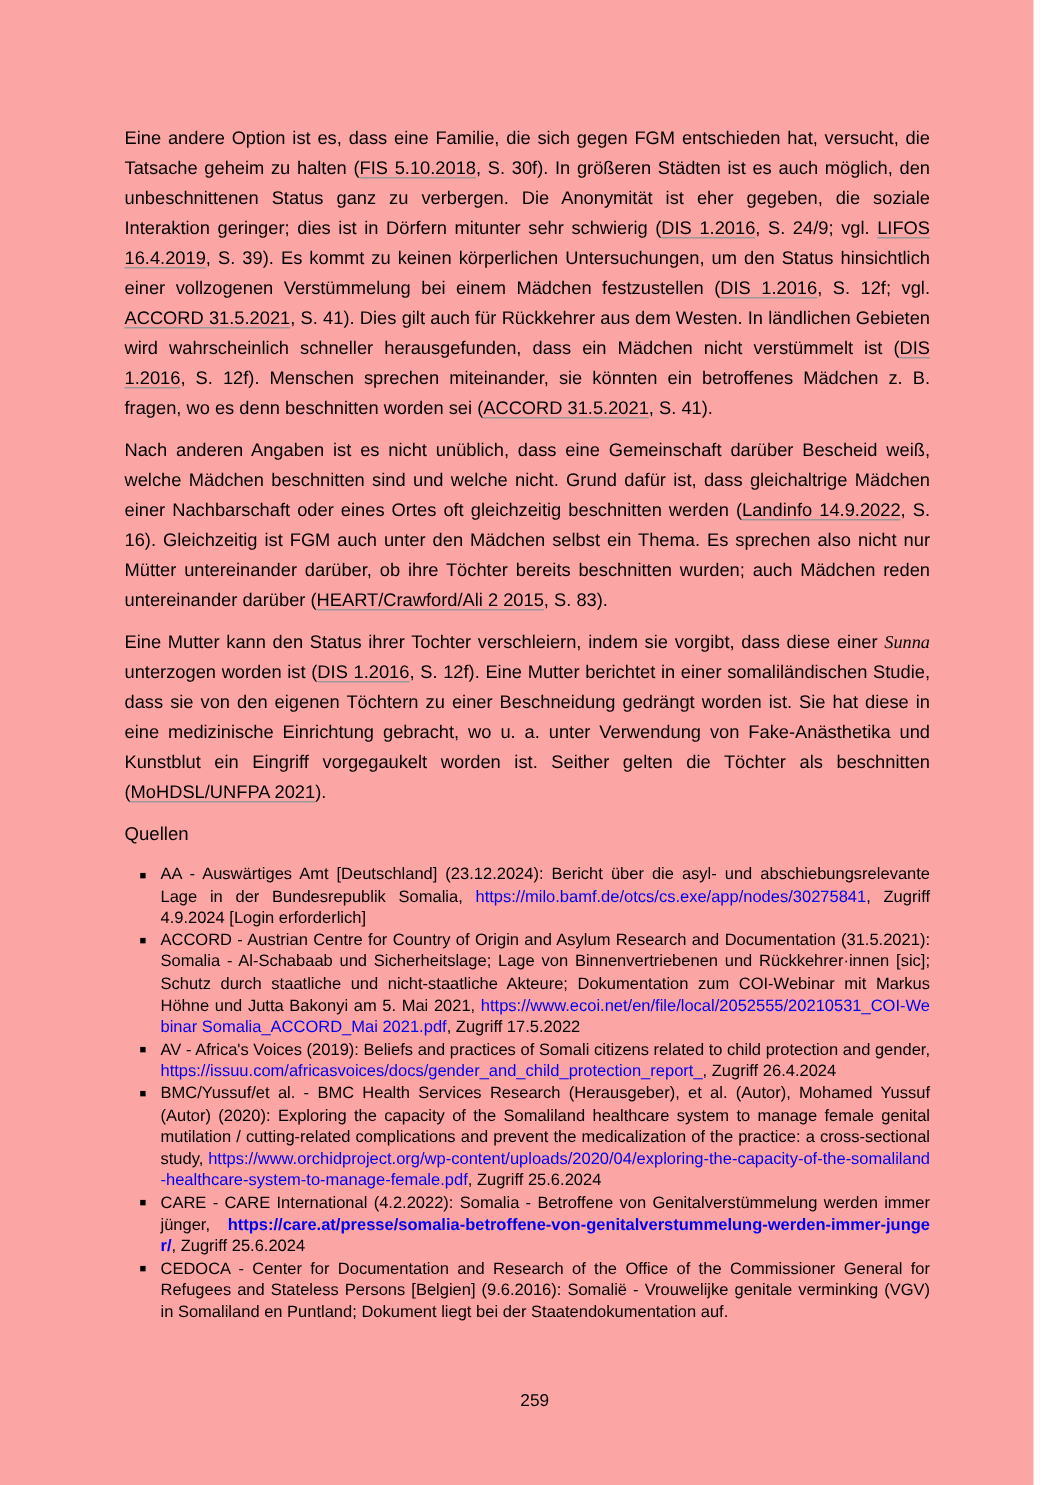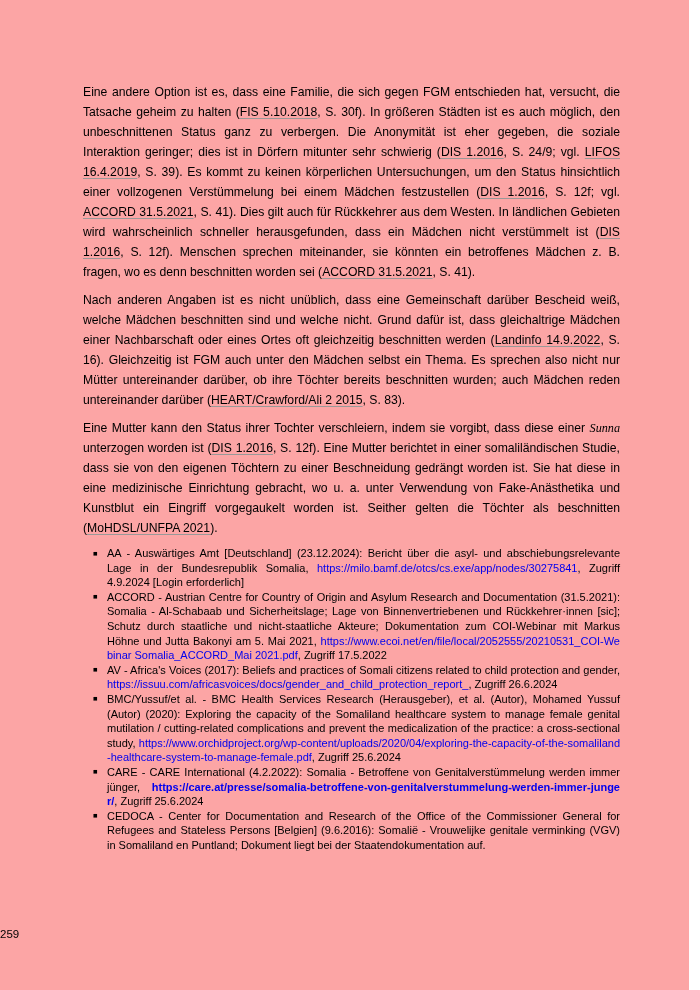--- a/index.html
+++ b/index.html
@@ -51,37 +51,39 @@
     text-underline-offset:2px;
   }
   .url{
     text-decoration:none;
     word-break:break-all;
   }
   .italic{font-style:italic;font-family:Liberation Serif, serif;}
   .pageno{
     position:absolute;
     top:928px;left:0;width:100%;
-    text-align:left;
+    text-align:center;
     font-size:11.5px;
+    padding-left:12px;
   }
 </style>
 </head>
 <body>
 
 <div class="page">
   <div class="content">
     <div id="paragraphs">
         <p class="body-para" lang="de"><span>Eine andere Option ist es, dass eine Familie, die sich gegen FGM entschieden hat, versucht, die Tatsache geheim zu halten (</span><a class="ref">FIS 5.10.2018</a><span>, S. 30f). In größeren Städten ist es auch möglich, den unbeschnittenen Status ganz zu verbergen. Die Anonymität ist eher gegeben, die soziale Interaktion geringer; dies ist in Dörfern mitunter sehr schwierig (</span><a class="ref">DIS 1.2016</a><span>, S. 24/9; vgl. </span><a class="ref">LIFOS 16.4.2019</a><span>, S. 39). Es kommt zu keinen körperlichen Untersuchungen, um den Status hinsichtlich einer vollzogenen Verstümmelung bei einem Mädchen festzustellen (</span><a class="ref">DIS 1.2016</a><span>, S. 12f; vgl. </span><a class="ref">ACCORD 31.5.2021</a><span>, S. 41). Dies gilt auch für Rückkehrer aus dem Westen. In ländlichen Gebieten wird wahrscheinlich schneller herausgefunden, dass ein Mädchen nicht verstümmelt ist (</span><a class="ref">DIS 1.2016</a><span>, S. 12f). Menschen sprechen miteinander, sie könnten ein betroffenes Mädchen z. B. fragen, wo es denn beschnitten worden sei (</span><a class="ref">ACCORD 31.5.2021</a><span>, S. 41).</span></p>
         <p class="body-para" lang="de"><span>Nach anderen Angaben ist es nicht unüblich, dass eine Gemeinschaft darüber Bescheid weiß, welche Mädchen beschnitten sind und welche nicht. Grund dafür ist, dass gleichaltrige Mädchen einer Nachbarschaft oder eines Ortes oft gleichzeitig beschnitten werden (</span><a class="ref">Landinfo 14.9.2022</a><span>, S. 16). Gleichzeitig ist FGM auch unter den Mädchen selbst ein Thema. Es sprechen also nicht nur Mütter untereinander darüber, ob ihre Töchter bereits beschnitten wurden; auch Mädchen reden untereinander darüber (</span><a class="ref">HEART/Crawford/Ali 2 2015</a><span>, S. 83).</span></p>
         <p class="body-para" lang="de"><span>Eine Mutter kann den Status ihrer Tochter verschleiern, indem sie vorgibt, dass diese einer </span><span class="italic">Sunna</span><span> unterzogen worden ist (</span><a class="ref">DIS 1.2016</a><span>, S. 12f). Eine Mutter berichtet in einer somaliländischen Studie, dass sie von den eigenen Töchtern zu einer Beschneidung gedrängt worden ist. Sie hat diese in eine medizinische Einrichtung gebracht, wo u. a. unter Verwendung von Fake-Anästhetika und Kunstblut ein Eingriff vorgegaukelt worden ist. Seither gelten die Töchter als beschnitten (</span><a class="ref">MoHDSL/UNFPA 2021</a><span>).</span></p>
       </div>
+    <p class="heading">Quellen</p>
     <ul class="sources" id="sources">
         <li><span class="bullet">■</span><span>AA - Auswärtiges Amt [Deutschland] (23.12.2024): Bericht über die asyl- und abschiebungsrelevante Lage in der Bundesrepublik Somalia, </span><a class="url" style="color: rgb(0, 0, 238);">https://milo.bamf.de/otcs/cs.exe/app/nodes/30275841</a><span>, Zugriff 4.9.2024 [Login erforderlich]</span></li>
         <li><span class="bullet">■</span><span>ACCORD - Austrian Centre for Country of Origin and Asylum Research and Documentation (31.5.2021): Somalia - Al-Schabaab und Sicherheitslage; Lage von Binnenvertriebenen und Rückkehrer·innen [sic]; Schutz durch staatliche und nicht-staatliche Akteure; Dokumentation zum COI-Webinar mit Markus Höhne und Jutta Bakonyi am 5. Mai 2021, </span><a class="url" style="color: rgb(0, 0, 238);">https://www.ecoi.net/en/file/local/2052555/20210531_COI-Webinar Somalia_ACCORD_Mai 2021.pdf</a><span>, Zugriff 17.5.2022</span></li>
-        <li><span class="bullet">■</span><span>AV - Africa's Voices (2017): Beliefs and practices of Somali citizens related to child protection and gender, </span><a class="url" style="color: rgb(0, 0, 238);">https://issuu.com/africasvoices/docs/gender_and_child_protection_report_</a><span>, Zugriff 26.6.2024</span></li>
+        <li><span class="bullet">■</span><span>AV - Africa's Voices (2019): Beliefs and practices of Somali citizens related to child protection and gender, </span><a class="url" style="color: rgb(0, 0, 238);">https://issuu.com/africasvoices/docs/gender_and_child_protection_report_</a><span>, Zugriff 26.4.2024</span></li>
         <li><span class="bullet">■</span><span>BMC/Yussuf/et al. - BMC Health Services Research (Herausgeber), et al. (Autor), Mohamed Yussuf (Autor) (2020): Exploring the capacity of the Somaliland healthcare system to manage female genital mutilation / cutting-related complications and prevent the medicalization of the practice: a cross-sectional study, </span><a class="url" style="color: rgb(0, 0, 238);">https://www.orchidproject.org/wp-content/uploads/2020/04/exploring-the-capacity-of-the-somaliland-healthcare-system-to-manage-female.pdf</a><span>, Zugriff 25.6.2024</span></li>
         <li><span class="bullet">■</span><span>CARE - CARE International (4.2.2022): Somalia - Betroffene von Genitalverstümmelung werden immer jünger, </span><a class="url" style="color: rgb(0, 0, 238); font-weight: bold;">https://care.at/presse/somalia-betroffene-von-genitalverstummelung-werden-immer-junger/</a><span>, Zugriff 25.6.2024</span></li>
         <li><span class="bullet">■</span><span>CEDOCA - Center for Documentation and Research of the Office of the Commissioner General for Refugees and Stateless Persons [Belgien] (9.6.2016): Somalië - Vrouwelijke genitale verminking (VGV) in Somaliland en Puntland; Dokument liegt bei der Staatendokumentation auf.</span></li>
       </ul>
   </div>
   <div class="pageno">259</div>
 </div>
 
 </body></html>

